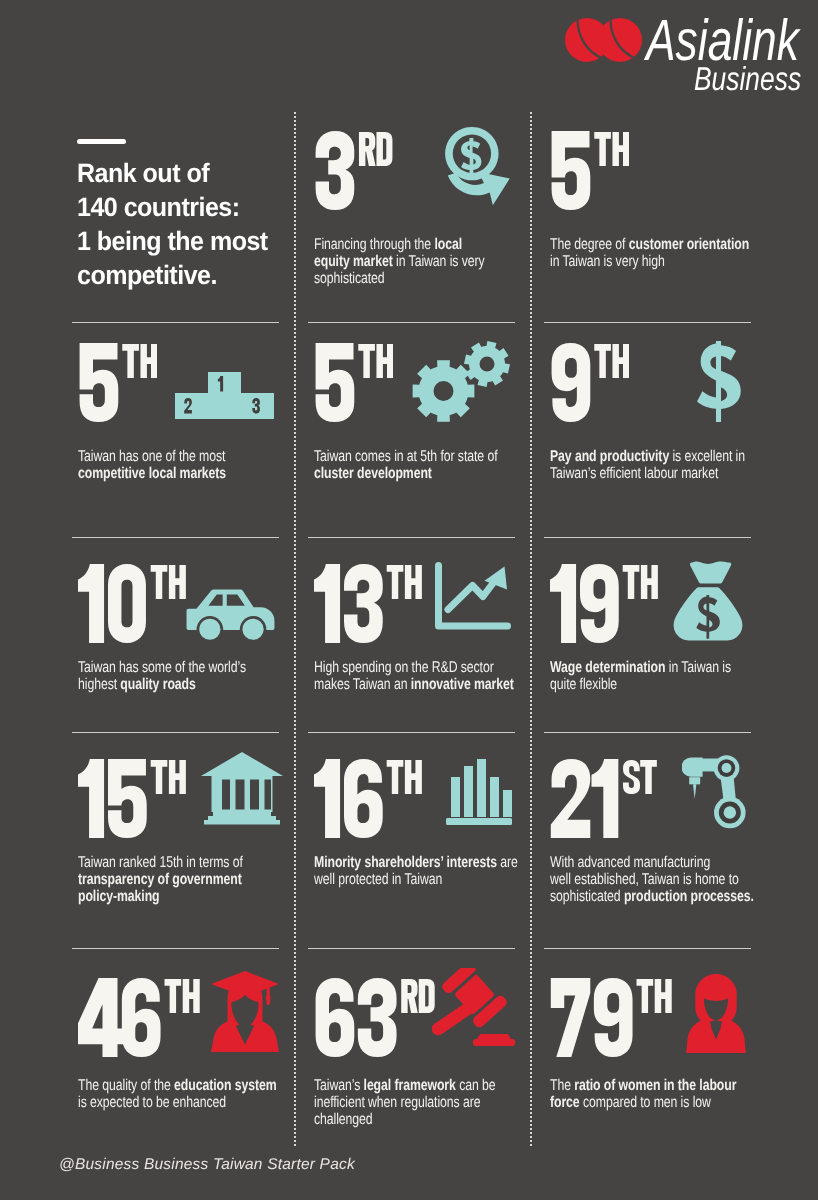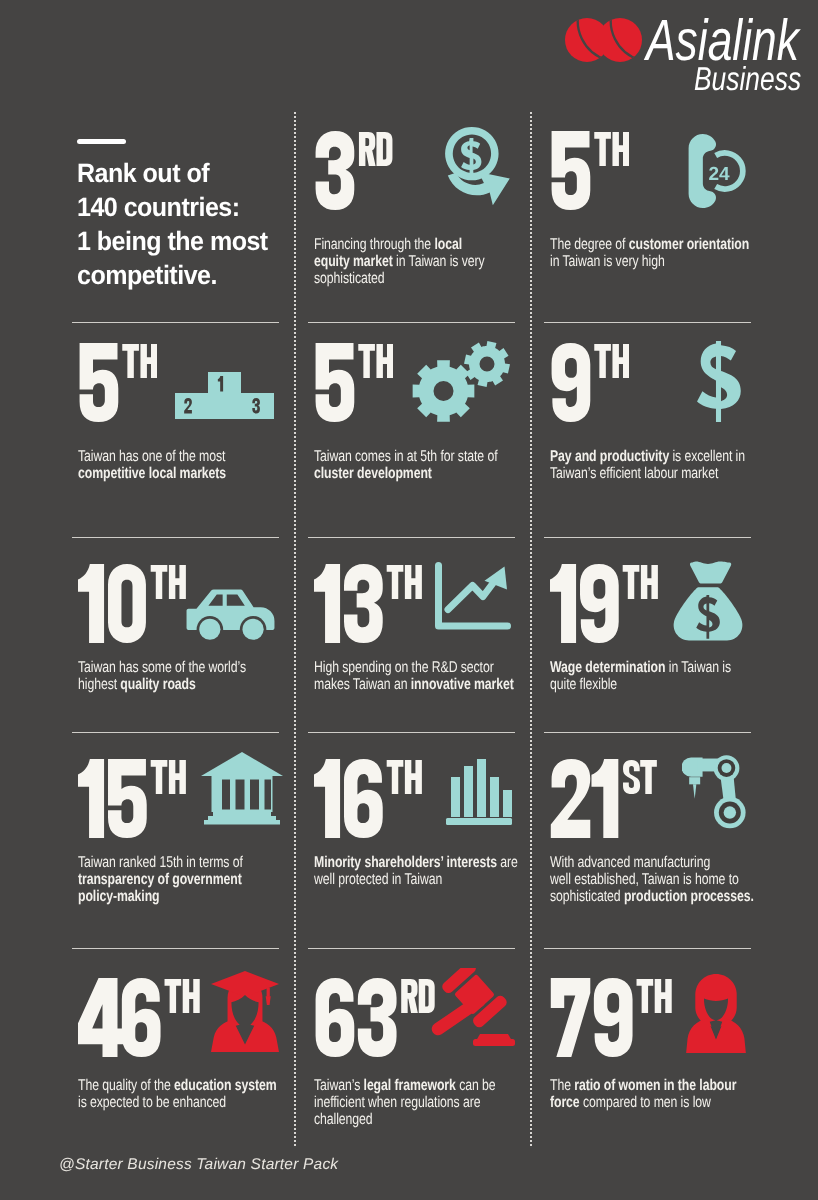--- a/index.html
+++ b/index.html
@@ -130,27 +130,20 @@
                 <path d="M2,0 H21 V39 H33 V0 H52 V100 H33 V59 H21 V100 H2 Z"></path>
               </g>
             </g>
           </g>
         </svg></span>
     </div>
 <div class="desc" style="left:550px;top:236px;width:260px">
       <span class="desc-line">The degree of <b>customer orientation</b></span>
       <span class="desc-line">in Taiwan is very high</span>
     </div>
-<span class="icon teal" style="left:688px;top:133px;width:62px;height:76px"><svg width="62" height="76" viewBox="0 0 64 80" aria-hidden="true">
-        <g fill="currentColor">
-<path d="M27 21 A22 22 0 1 1 27 59 L30 53.8 A16 16 0 1 0 30 26.2 Z"></path>
-<path d="M15 1C6.7 1 0 7.7 0 16v48c0 8.3 6.7 15 15 15 5.5 0 10.4-3 13-7.5 2.2-3.8.1-8.6-4.1-9.8l-3-.8c-3.5-1-5.9-4.2-5.9-7.8V27c0-3.7 2.4-6.9 5.9-7.8l3-.8c4.2-1.2 6.3-6 4.1-9.8C25.4 4 20.5 1 15 1z"></path>
-<text x="32" y="49" font-family="Liberation Sans, sans-serif" font-size="20" font-weight="bold" text-anchor="middle" fill="currentColor">24</text>
-</g>
-      </svg></span>
 <div class="rank" style="left:78px;top:343px">
       <span class="rank-num-text">5</span>
       <span class="rank-suf-text">TH</span>
       <span class="rank-art"><svg width="79.3" height="79" viewBox="0 0 79.3 79" aria-hidden="true">
           <g fill="currentColor">
             <g transform="scale(0.79)">
               <g transform="translate(0.00,0)">
                 <path d="M2,0 H50 V21 H19 V38 C23,35 27,34 31,34 C44,34 51,43 51,58 V75 C51,91 42,100 26,100 C10,100 2,91 2,74 V65 H19 V73 C19,78 21,81 26,81 C31,81 34,78 34,72 V60 C34,54 31,51 27,51 C22,51 19,54 19,59 H2 Z"></path>
               </g>
             </g>
@@ -590,14 +583,14 @@
       <span class="desc-line">The <b>ratio of women in the labour</b></span>
       <span class="desc-line"><b>force</b> compared to men is low</span>
     </div>
 <span class="icon red" style="left:686px;top:974px;width:60px;height:79px"><svg width="60" height="79" viewBox="0 0 62 82" aria-hidden="true">
 <g fill="currentColor">
 <path d="M31 0C19 0 9.5 9.5 9.5 21.5v13C9.5 46 19 55 31 55s21.5-9 21.5-20.5v-13C52.5 9.5 43 0 31 0z"></path>
 <path d="M22 46C11 48.5 3 56 1.5 67L0 82h62l-1.5-15C59 56 51 48.5 40 46L31 68z"></path>
 </g>
 <path fill="#454443" d="M18.5 25.5c4 1.7 8.3 2.5 12.5 2.5s8.5-.8 12.5-2.5c0 12.2-5.4 22-12 22.5l6 1.5L31 67l-6.5-17.5 6-1.5c-6.6-.5-12-10.3-12-22.5z"></path>
 </svg></span>
-<div class="footer">@Starter Business Taiwan Starter Pack</div>
+<div class="footer">@Business Business Taiwan Starter Pack</div>
 </div>
 
 </body></html>

